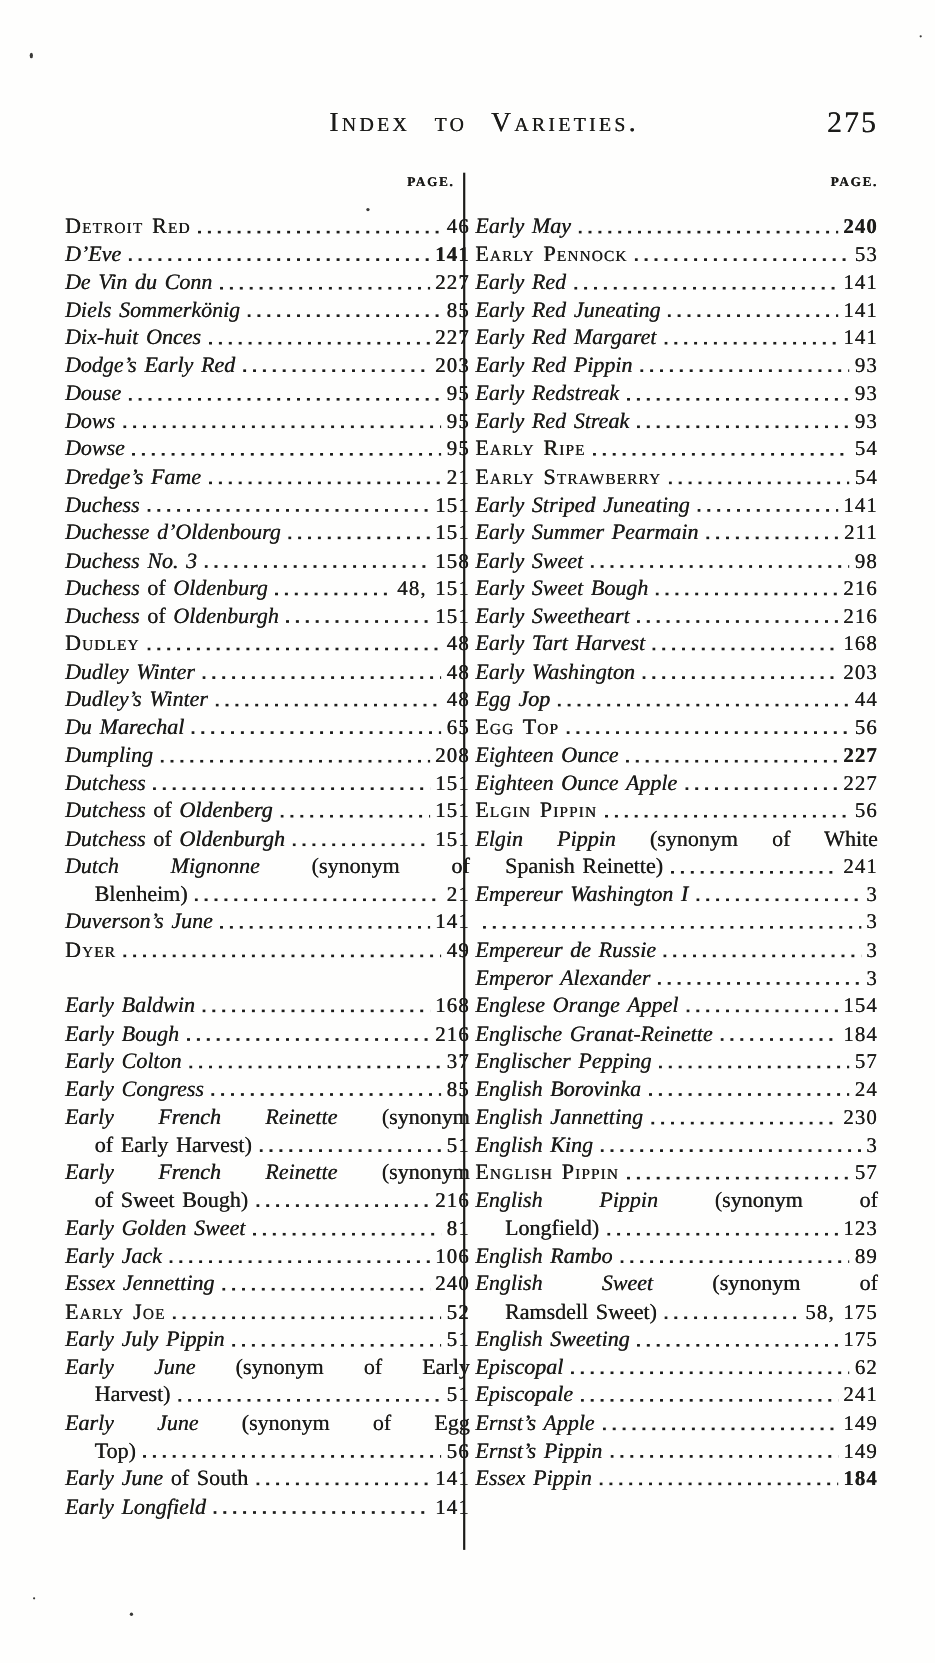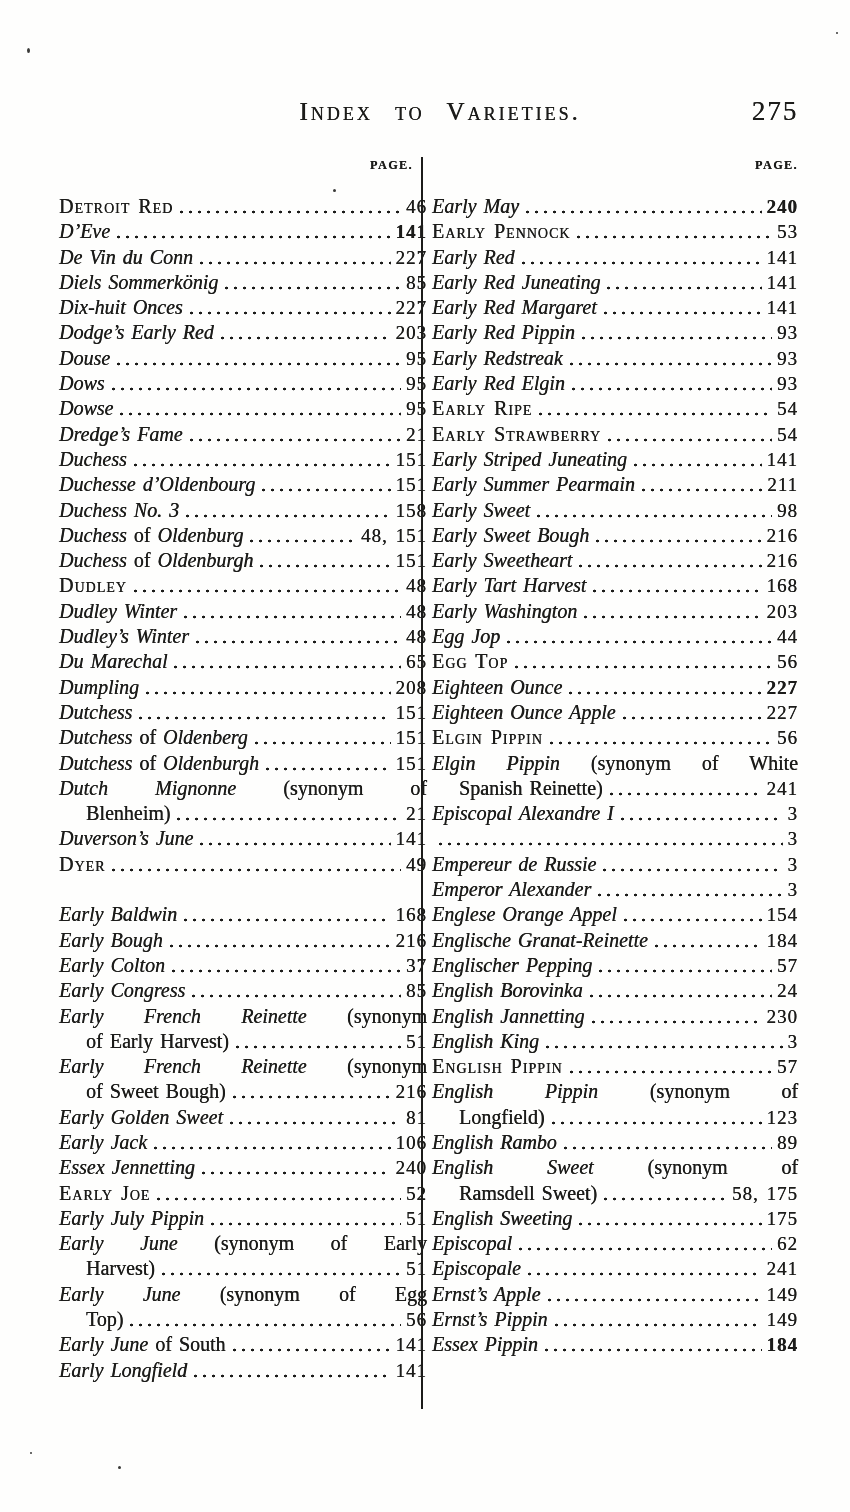--- a/index.html
+++ b/index.html
@@ -377,21 +377,21 @@
         <span class="nm"><span class="it">Early Red Pippin</span></span>
         <span class="leader"></span>
         <span class="pg">93</span>
       </div>
       <div class="line">
         <span class="nm"><span class="it">Early Redstreak</span></span>
         <span class="leader"></span>
         <span class="pg">93</span>
       </div>
       <div class="line">
-        <span class="nm"><span class="it">Early Red Elgin</span></span>
+        <span class="nm"><span class="it">Early Red Streak</span></span>
         <span class="leader"></span>
         <span class="pg">93</span>
       </div>
       <div class="line">
         <span class="nm"><span class="sc">Early Ripe</span></span>
         <span class="leader"></span>
         <span class="pg">54</span>
       </div>
       <div class="line">
         <span class="nm"><span class="sc">Early Strawberry</span></span>
@@ -458,21 +458,21 @@
         <span class="leader"></span>
         <span class="pg">56</span>
       </div>
       <div class="line j"><span class="nm"><span class="it">Elgin Pippin</span><span class="rm"> (synonym of White</span></span></div>
       <div class="line ind">
         <span class="nm"><span class="rm">Spanish Reinette)</span></span>
         <span class="leader"></span>
         <span class="pg">241</span>
       </div>
       <div class="line">
-        <span class="nm"><span class="it">Episcopal Alexandre I</span></span>
+        <span class="nm"><span class="it">Empereur Washington I</span></span>
         <span class="leader"></span>
         <span class="pg">3</span>
       </div>
       <div class="line">
         <span class="leader"></span>
         <span class="pg">3</span>
       </div>
       <div class="line">
         <span class="nm"><span class="it">Empereur de Russie</span></span>
         <span class="leader"></span>

